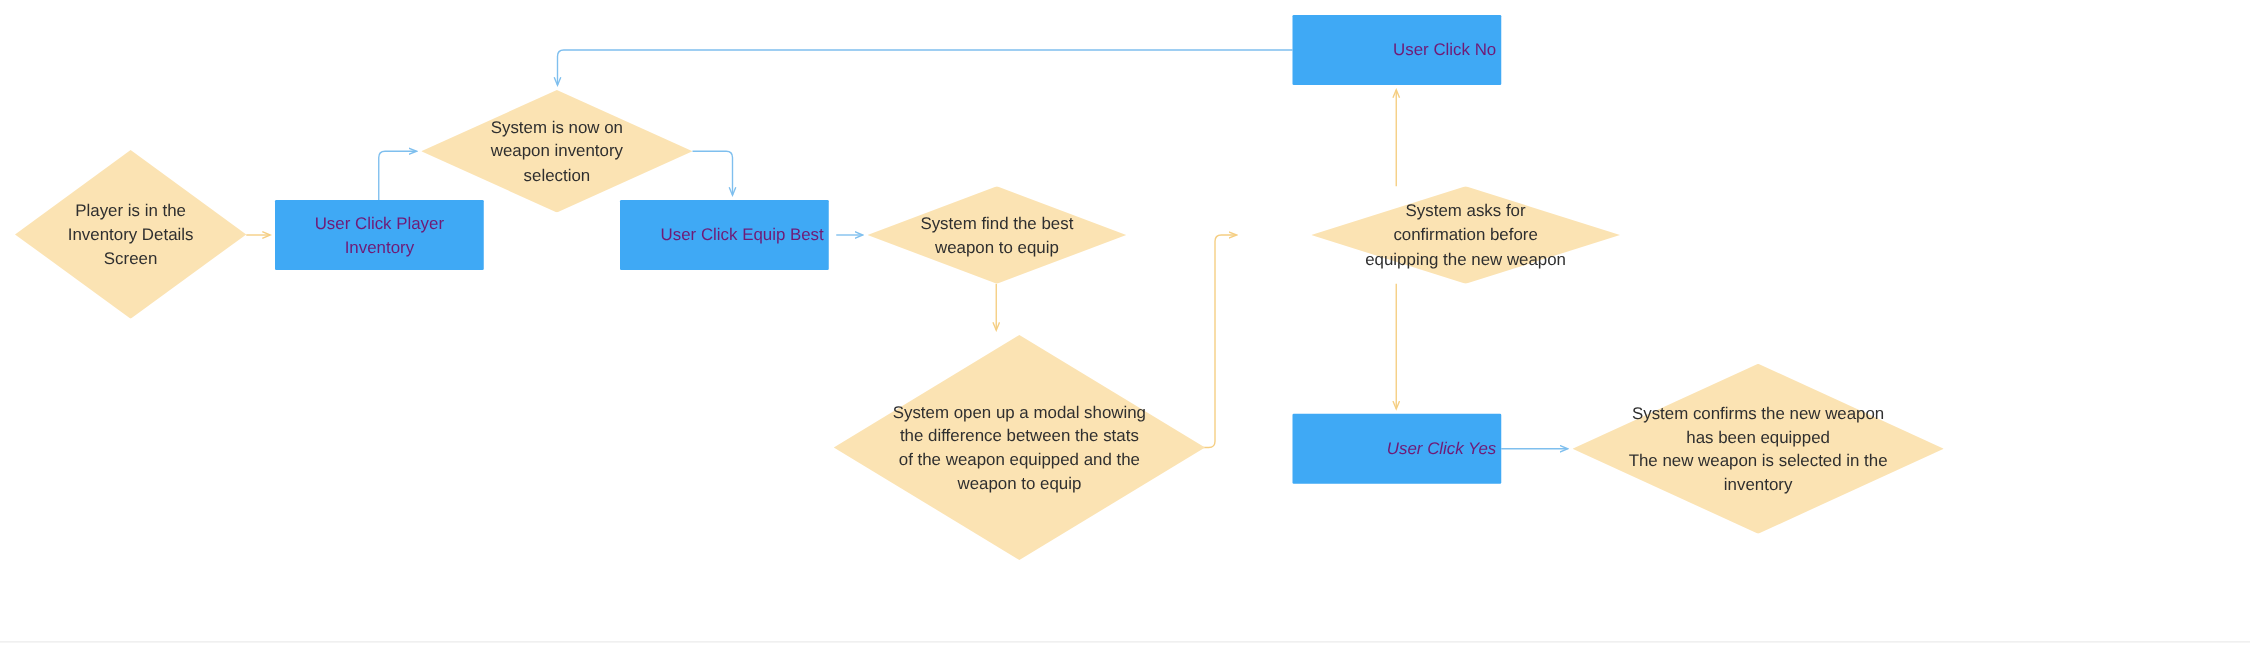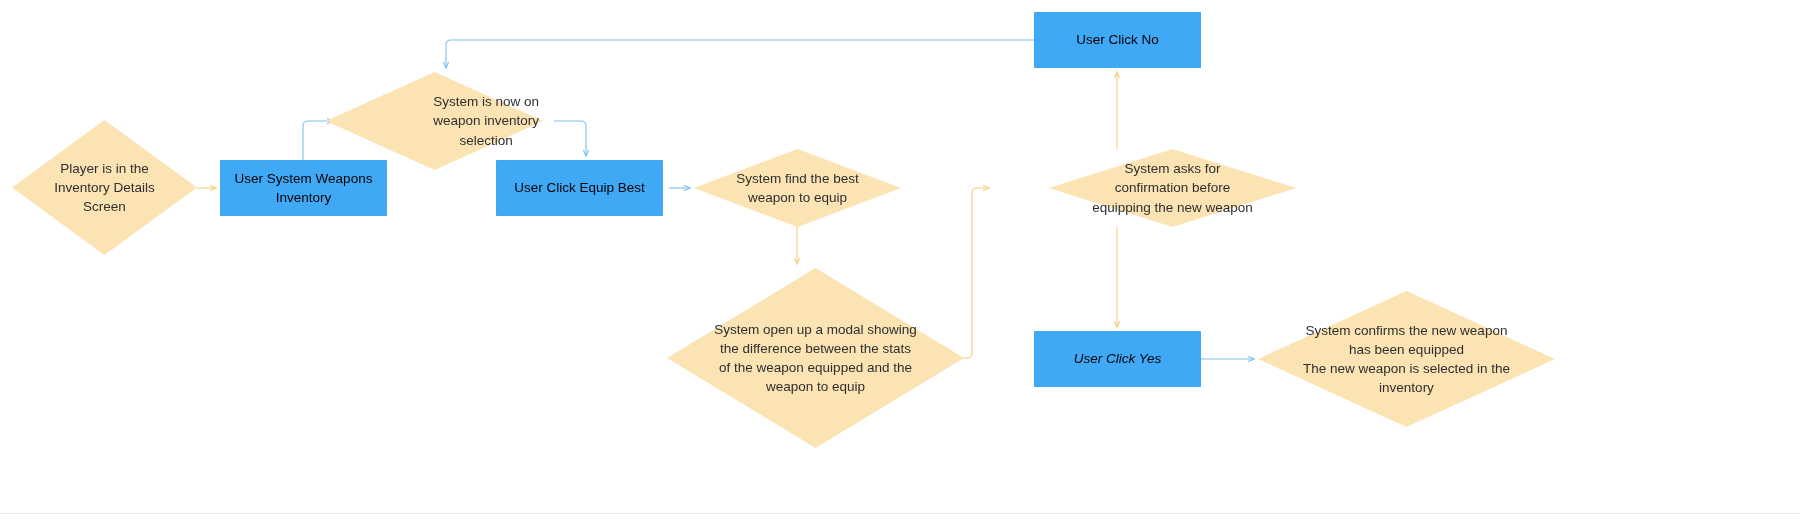--- a/index.html
+++ b/index.html
@@ -39,23 +39,24 @@
   .node-label {
     position: relative;
     z-index: 2;
     line-height: 1.42;
     white-space: pre-line;
     padding: 0 4px;
   }
   
   .process {
     background: #3FA9F5;
-    color: #000000;
+    color: #701a75;
     font-size: 13.5px;
     border-radius: 1px;
+    justify-content: flex-end;
   }
   
   .decision {
     color: #2f2f2f;
     font-size: 13.5px;
   }
   .decision .diamond-shape {
     position: absolute;
     left: 0;
     top: 0;
@@ -110,24 +111,24 @@
   </svg>
 
   <div class="node decision" style="left:12px; top:120px; width:185px; height:135px;">
     <div class="diamond-shape"></div>
     <div class="node-label">Player is in the
 Inventory Details
 Screen</div>
   </div>
 
   <div class="node process" style="left:220px; top:160px; width:167px; height:56px;">
-    <div class="node-label">User System Weapons Inventory</div>
+    <div class="node-label">User Click Player Inventory</div>
   </div>
 
-  <div class="node decision" style="left:326px; top:72px; width:217px; height:98px;justify-content:flex-end;">
+  <div class="node decision" style="left:337px; top:72px; width:217px; height:98px;">
     <div class="diamond-shape"></div>
     <div class="node-label">System is now on
 weapon inventory
 selection</div>
   </div>
 
   <div class="node process" style="left:496px; top:160px; width:167px; height:56px;">
     <div class="node-label">User Click Equip Best</div>
   </div>
 

